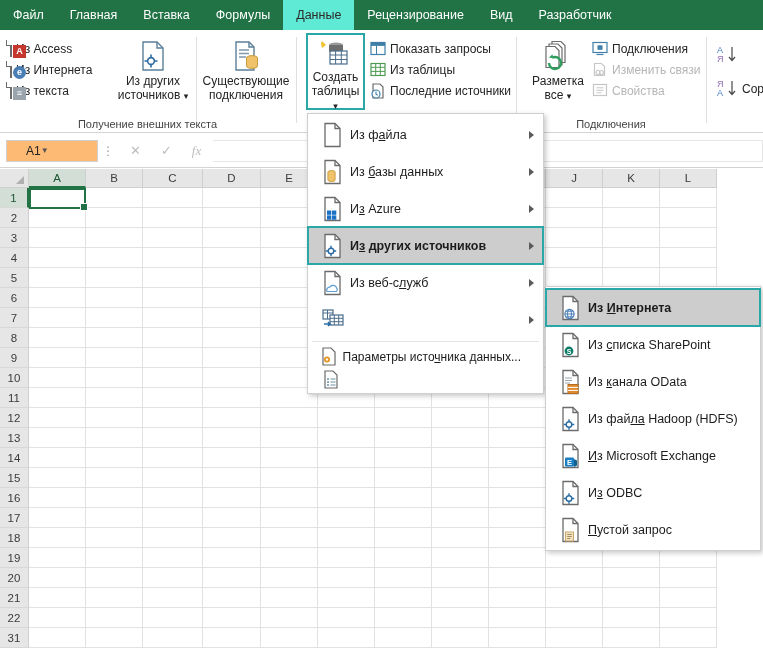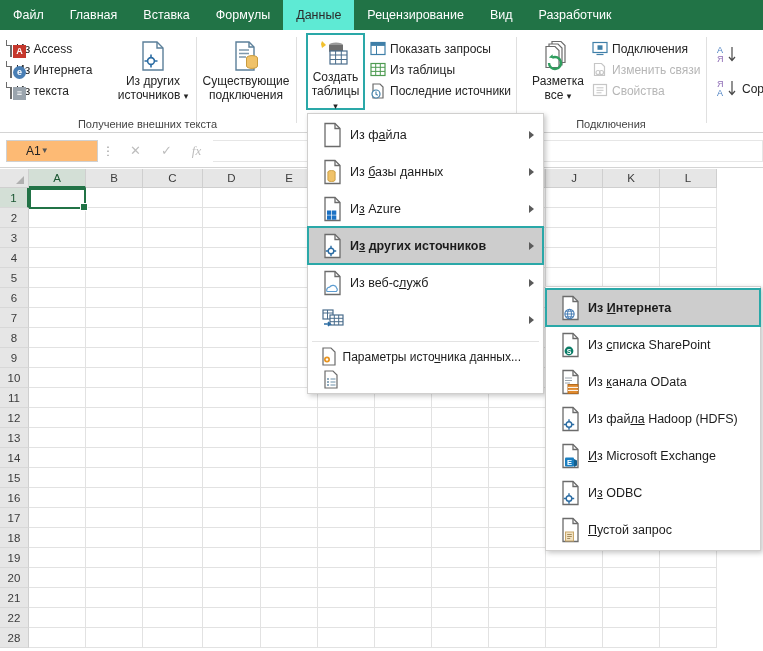--- a/index.html
+++ b/index.html
@@ -427,21 +427,21 @@
         <div class="rowhead" style="top: 259px;">13</div>
         <div class="rowhead" style="top: 279px;">14</div>
         <div class="rowhead" style="top: 299px;">15</div>
         <div class="rowhead" style="top: 319px;">16</div>
         <div class="rowhead" style="top: 339px;">17</div>
         <div class="rowhead" style="top: 359px;">18</div>
         <div class="rowhead" style="top: 379px;">19</div>
         <div class="rowhead" style="top: 399px;">20</div>
         <div class="rowhead" style="top: 419px;">21</div>
         <div class="rowhead" style="top: 439px;">22</div>
-        <div class="rowhead" style="top: 459px;">28</div>
+        <div class="rowhead" style="top: 459px;">31</div>
       </div>
     <div id="cells">
         <div class="cell" style="left: 29px; top: 19px; width: 57px;"></div>
         <div class="cell" style="left: 86px; top: 19px; width: 57px;"></div>
         <div class="cell" style="left: 143px; top: 19px; width: 60px;"></div>
         <div class="cell" style="left: 203px; top: 19px; width: 58px;"></div>
         <div class="cell" style="left: 261px; top: 19px; width: 57px;"></div>
         <div class="cell" style="left: 318px; top: 19px; width: 57px;"></div>
         <div class="cell" style="left: 375px; top: 19px; width: 57px;"></div>
         <div class="cell" style="left: 432px; top: 19px; width: 57px;"></div>

